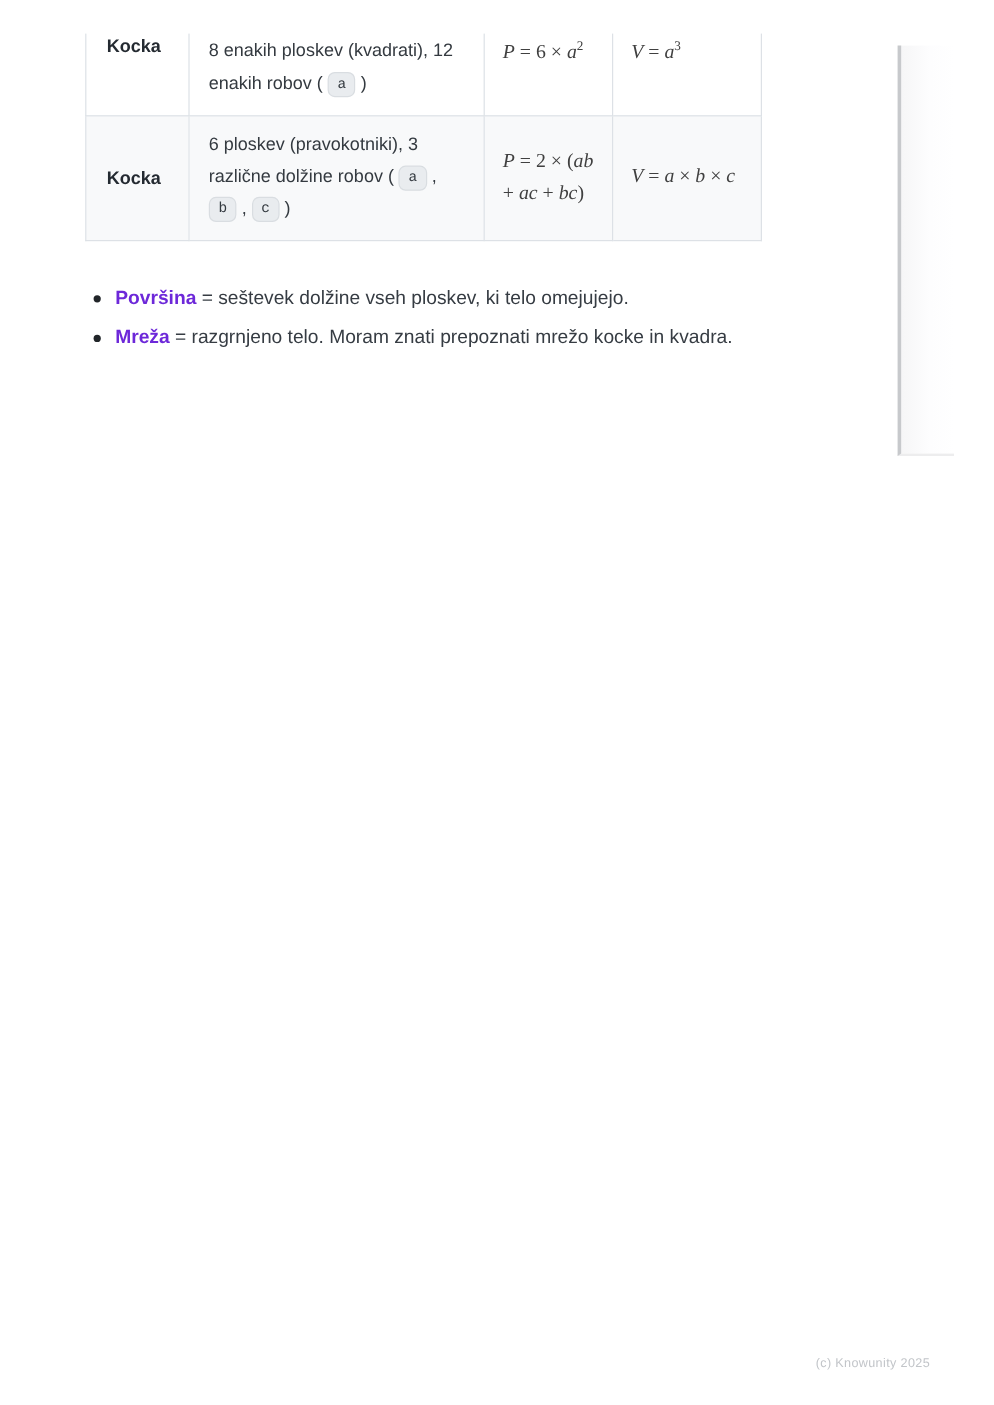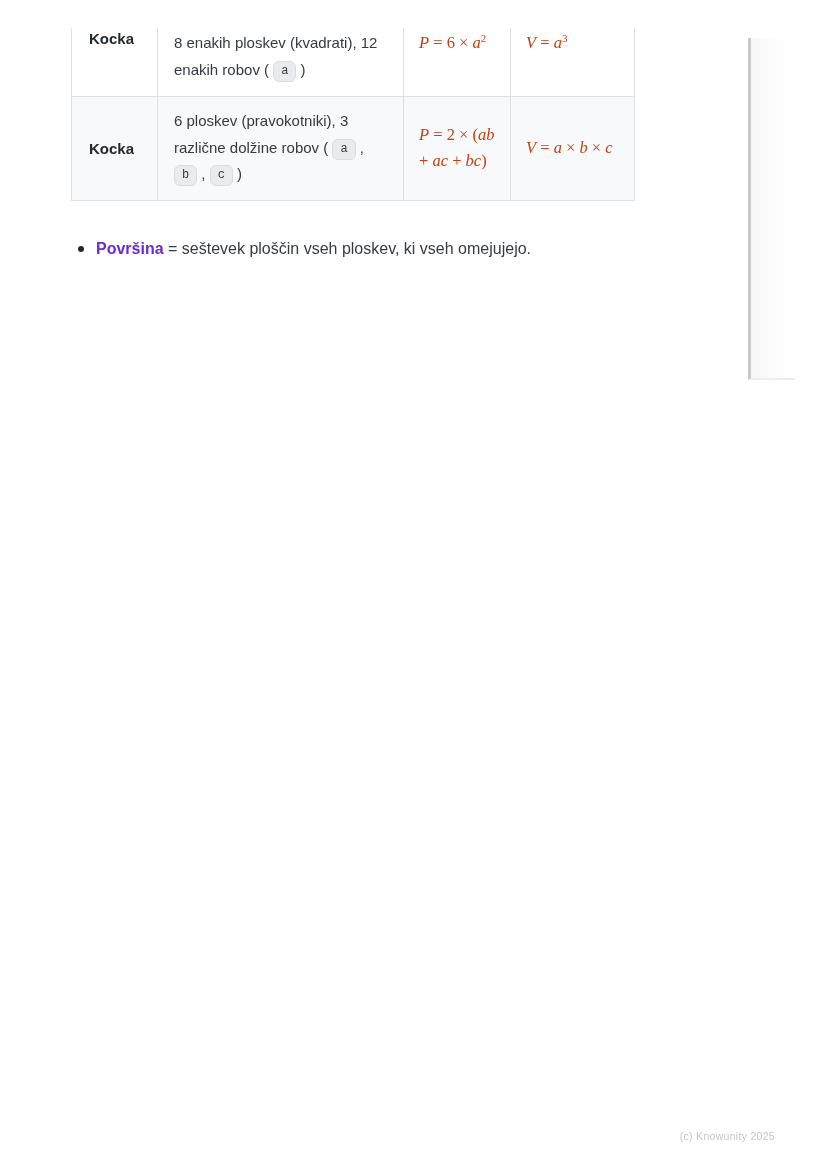--- a/index.html
+++ b/index.html
@@ -49,21 +49,21 @@
   }
   td.cell-math {
     padding-left: 15px;
     padding-right: 12px;
     line-height: 26.5px;
   }
 
   .math {
     font-family: "Liberation Serif", serif;
     font-size: 16.5px;
-    color: #c2410c;
+    color: #404040;
   }
   .math i { font-style: italic; }
   .math sup {
     font-size: 11px;
     line-height: 0;
   }
 
   .chip {
     display: inline-block;
     font-family: "Liberation Mono", monospace;
@@ -154,19 +154,22 @@
       <td class="cell-label">Kocka</td>
       <td class="cell-desc"><span>6 ploskev (pravokotniki), 3 različne dolžine robov ( </span><code class="chip">a</code><span> , </span><code class="chip">b</code><span> , </span><code class="chip">c</code><span> )</span></td>
       <td class="cell-math"><span class="math"><i>P</i><span> = 2 × (</span><i>ab</i><span> + </span><i>ac</i><span> + </span><i>bc</i><span>)</span></span></td>
       <td class="cell-math"><span class="math"><i>V</i><span> = </span><i>a</i><span> × </span><i>b</i><span> × </span><i>c</i></span></td>
     </tr>
   </tbody>
 </table>
 
 <ul class="notes">
   <li>
-    <span class="term">Površina</span><span> = seštevek ploščin vseh ploskev, ki vseh omejujejo.</span>
+    <span class="term">Površina</span><span> = seštevek dolžine vseh ploskev, ki telo omejujejo.</span>
+  </li>
+  <li>
+    <span class="term">Mreža</span><span> = razgrnjeno telo. Moram znati prepoznati mrežo kocke in kvadra.</span>
   </li>
 </ul>
 
 <div class="page-edge"></div>
 
 <div class="footer">(c) Knowunity 2025</div>
 
 </body></html>

